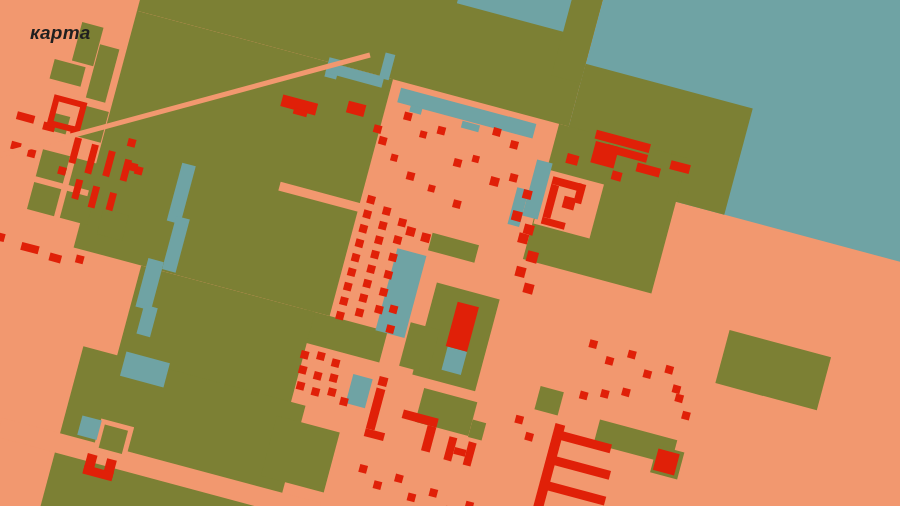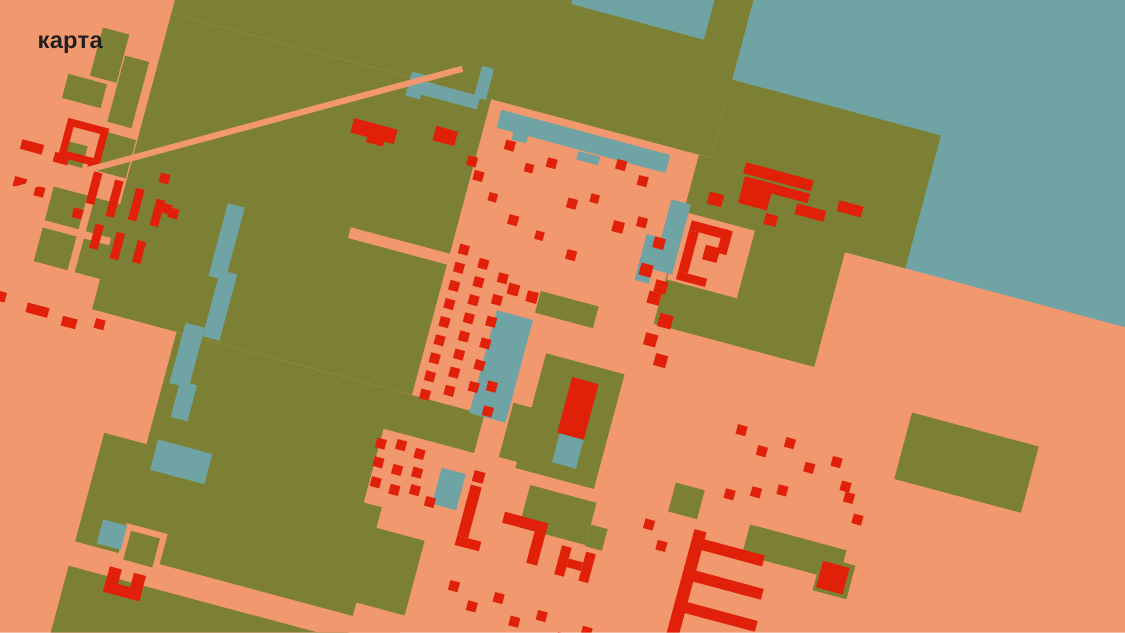--- a/index.html
+++ b/index.html
@@ -5,20 +5,21 @@
   html,body{margin:0;padding:0;}
   body{
     width:900px;height:506px;overflow:hidden;position:relative;
     font-family:"Liberation Sans", sans-serif;
   }
   .stage{position:absolute;inset:0;width:900px;height:506px;}
   .map-title{
     position:absolute;left:30px;top:22px;
     font-size:19px;font-weight:bold;letter-spacing:.2px;
     user-select:none;
+    font-style:italic;
   }
   svg{display:block;}
 </style>
 </head>
 <body>
 
 <div class="stage">
   <svg id="map-svg" width="900" height="506" viewBox="0 0 900 506" xmlns="http://www.w3.org/2000/svg">
       <rect x="0" y="0" width="900" height="506" fill="#F2986F"></rect>
       <g transform="rotate(15 450 253)">

